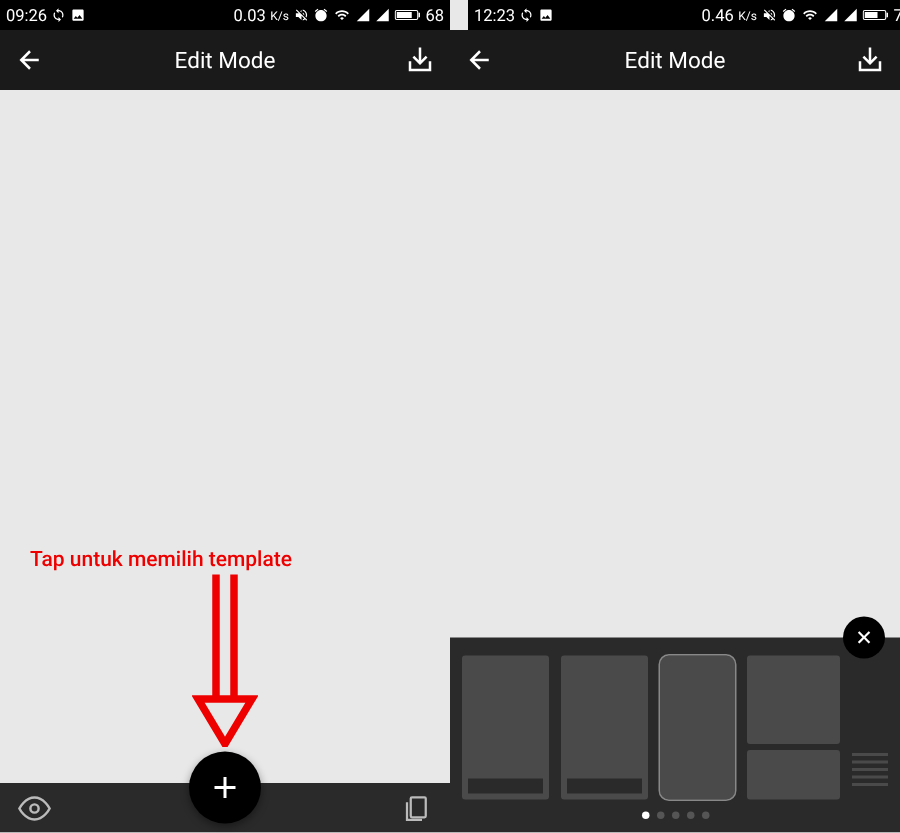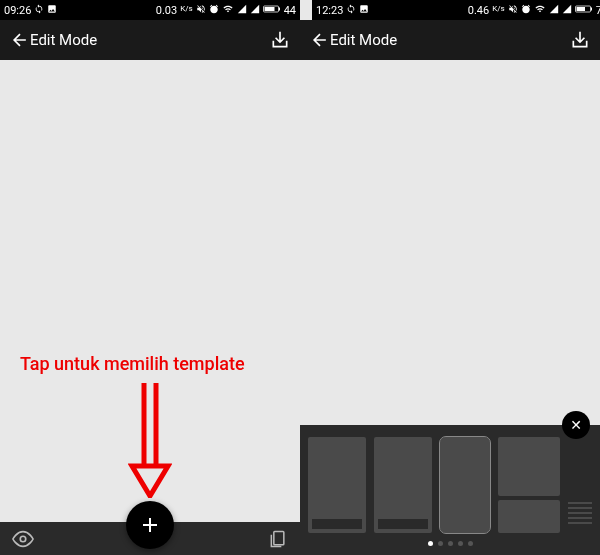--- a/index.html
+++ b/index.html
@@ -18,35 +18,35 @@
       background: #000;
       color: #fff;
       font-size: 11px;
       display: flex;
       align-items: center;
       padding: 0 4px;
       z-index: 10;
     }
     .status-left { left: 0; width: 300px; justify-content: space-between; }
     .status-right { left: 312px; width: 300px; justify-content: space-between; }
-    .status-bar .left-group, .status-bar .right-group { display: flex; align-items: flex-start; gap: 3px; }
+    .status-bar .left-group, .status-bar .right-group { display: flex; align-items: center; gap: 3px; }
     .app-bar {
       position: absolute;
       top: 20px;
       height: 40px;
       background: #1a1a1a;
       color: #fff;
       display: flex;
       align-items: center;
       padding: 0 10px;
       z-index: 9;
     }
     .app-bar-left { left: 0; width: 300px; }
     .app-bar-right { left: 300px; width: 300px; }
-    .app-bar .title { flex: 1; font-size: 15px; }
+    .app-bar .title { flex: 1; text-align: center; font-size: 15px; }
     .icon-btn { display: flex; align-items: center; justify-content: center; cursor: pointer; }
     .canvas {
       position: absolute;
       top: 60px;
       left: 0;
       width: 600px;
       height: 462px;
       background: #e8e8e8;
     }
     .bottom-bar {
@@ -73,24 +73,24 @@
       color: #fff;
       display: flex;
       align-items: center;
       justify-content: center;
       z-index: 11;
       box-shadow: 0 2px 6px rgba(0,0,0,0.4);
       cursor: pointer;
     }
     .annotation-text {
       position: absolute;
-      top: 353px;
+      top: 365px;
       left: 20px;
       color: #e00;
-      font-size: 18px;
+      font-size: 14px;
       font-weight: 500;
       z-index: 20;
     }
     .annotation-arrow {
       position: absolute;
       top: 378px;
       left: 128px;
       z-index: 20;
     }
     .template-panel {
@@ -196,21 +196,21 @@
           <path d="M2 22h20V2z"></path>
         </svg>
     </span>
     <span>
       <svg width="18" height="10" viewBox="0 0 36 18" fill="none">
           <rect x="1" y="3" width="30" height="12" stroke="#fff" stroke-width="1.5" rx="2"></rect>
           <rect x="32" y="6" width="2" height="6" fill="#fff"></rect>
           <rect x="3" y="5" width="20" height="8" fill="#fff"></rect>
         </svg>
     </span>
-    <span>44</span>
+    <span>68</span>
   </div>
 </div>
 
 <div class="status-bar status-right">
   <div class="left-group">
     <span>12:23</span>
     <span>
       <svg width="10" height="10" viewBox="0 0 24 24" fill="#fff">
           <path d="M12 4V1L8 5l4 4V6c3.3 0 6 2.7 6 6 0 1-.3 2-.7 2.8l1.5 1.5C19.5 15 20 13.6 20 12c0-4.4-3.6-8-8-8zm0 14c-3.3 0-6-2.7-6-6 0-1 .3-2 .7-2.8L5.2 7.7C4.5 9 4 10.4 4 12c0 4.4 3.6 8 8 8v3l4-4-4-4v3z"></path>
         </svg>

